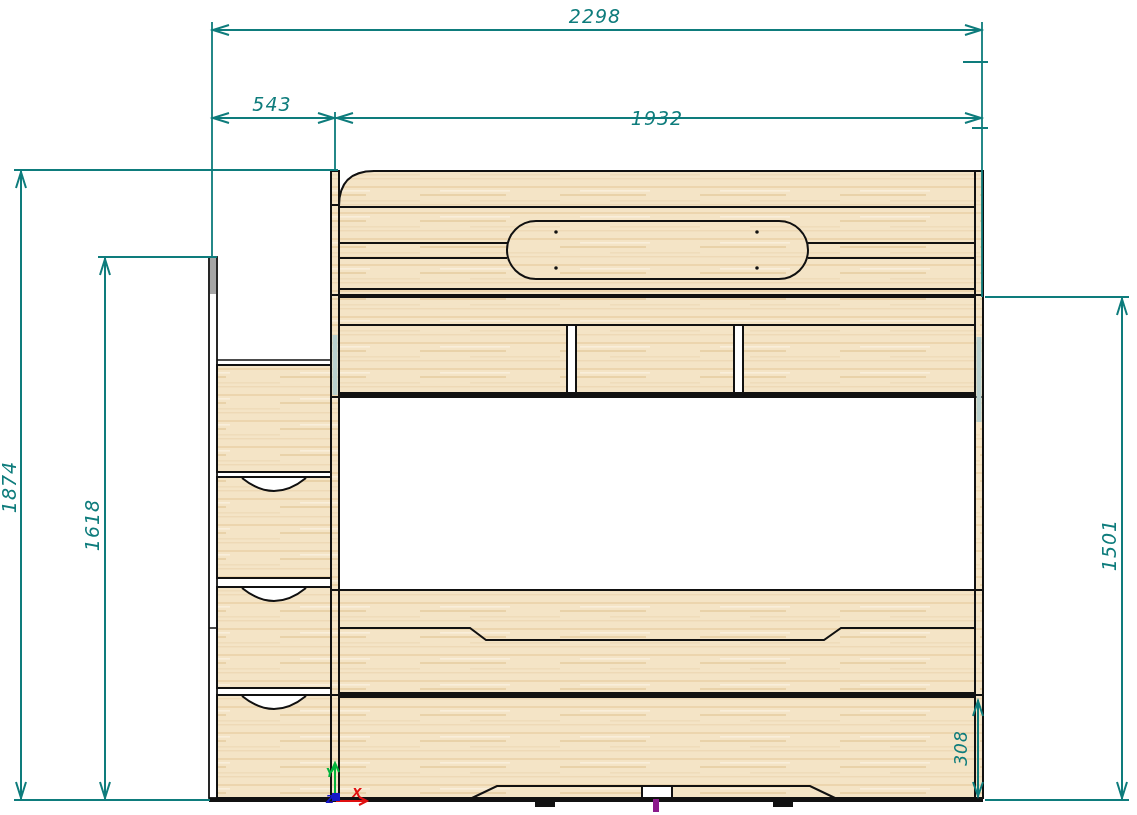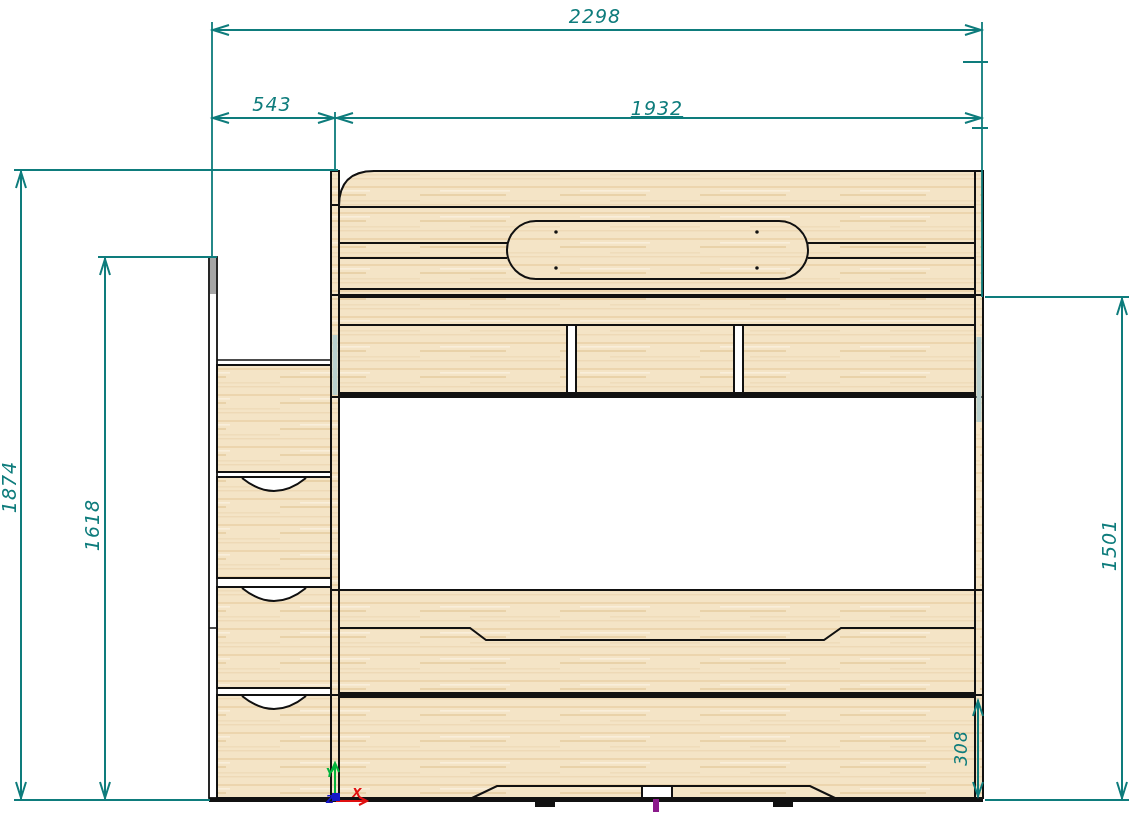--- a/index.html
+++ b/index.html
@@ -148,21 +148,21 @@
       <text x="330" y="777" fill="#00b33c" stroke="none" font-family="DejaVu Sans, sans-serif" font-size="12" font-style="italic" font-weight="bold" text-anchor="middle">Y</text>
       <text x="357" y="797" fill="#e01010" stroke="none" font-family="DejaVu Sans, sans-serif" font-size="12" font-style="italic" font-weight="bold" text-anchor="middle">X</text>
       <text x="330" y="803" fill="#1717c9" stroke="none" font-family="DejaVu Sans, sans-serif" font-size="11" font-style="italic" font-weight="bold" text-anchor="middle">Z</text>
     </g>
   </svg>
 
   <div class="dim-label w200" style="left:495px;top:6px;">2298</div>
 
   <div class="dim-label w100" style="left:222px;top:94px;">543</div>
 
-  <div class="dim-label w200" style="left:557px;top:98px;text-decoration:underline;">1932</div>
+  <div class="dim-label w200" style="left:557px;top:108px;">1932</div>
 
   <div class="dim-label w100 rot" style="left:-41px;top:477px;">1874</div>
 
   <div class="dim-label w100 rot" style="left:42px;top:515px;">1618</div>
 
   <div class="dim-label w100 rot" style="left:1059px;top:535px;">1501</div>
 
   <div class="dim-label w100 small rot" style="left:911px;top:738px;">308</div>
 
 </div>

